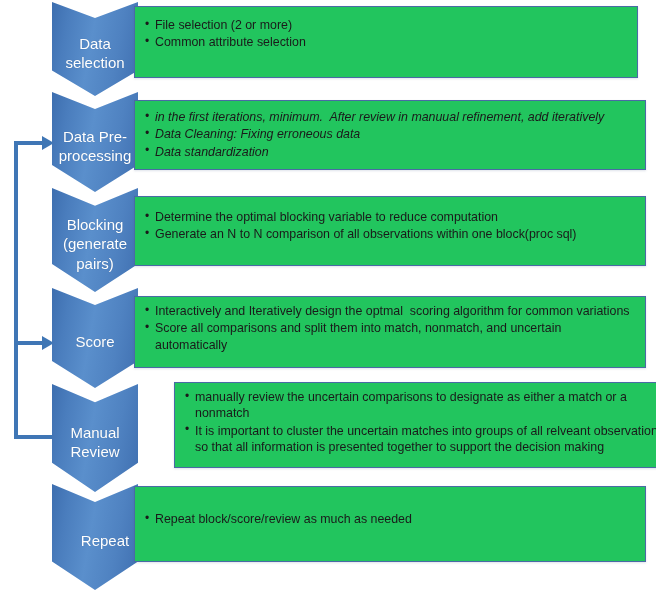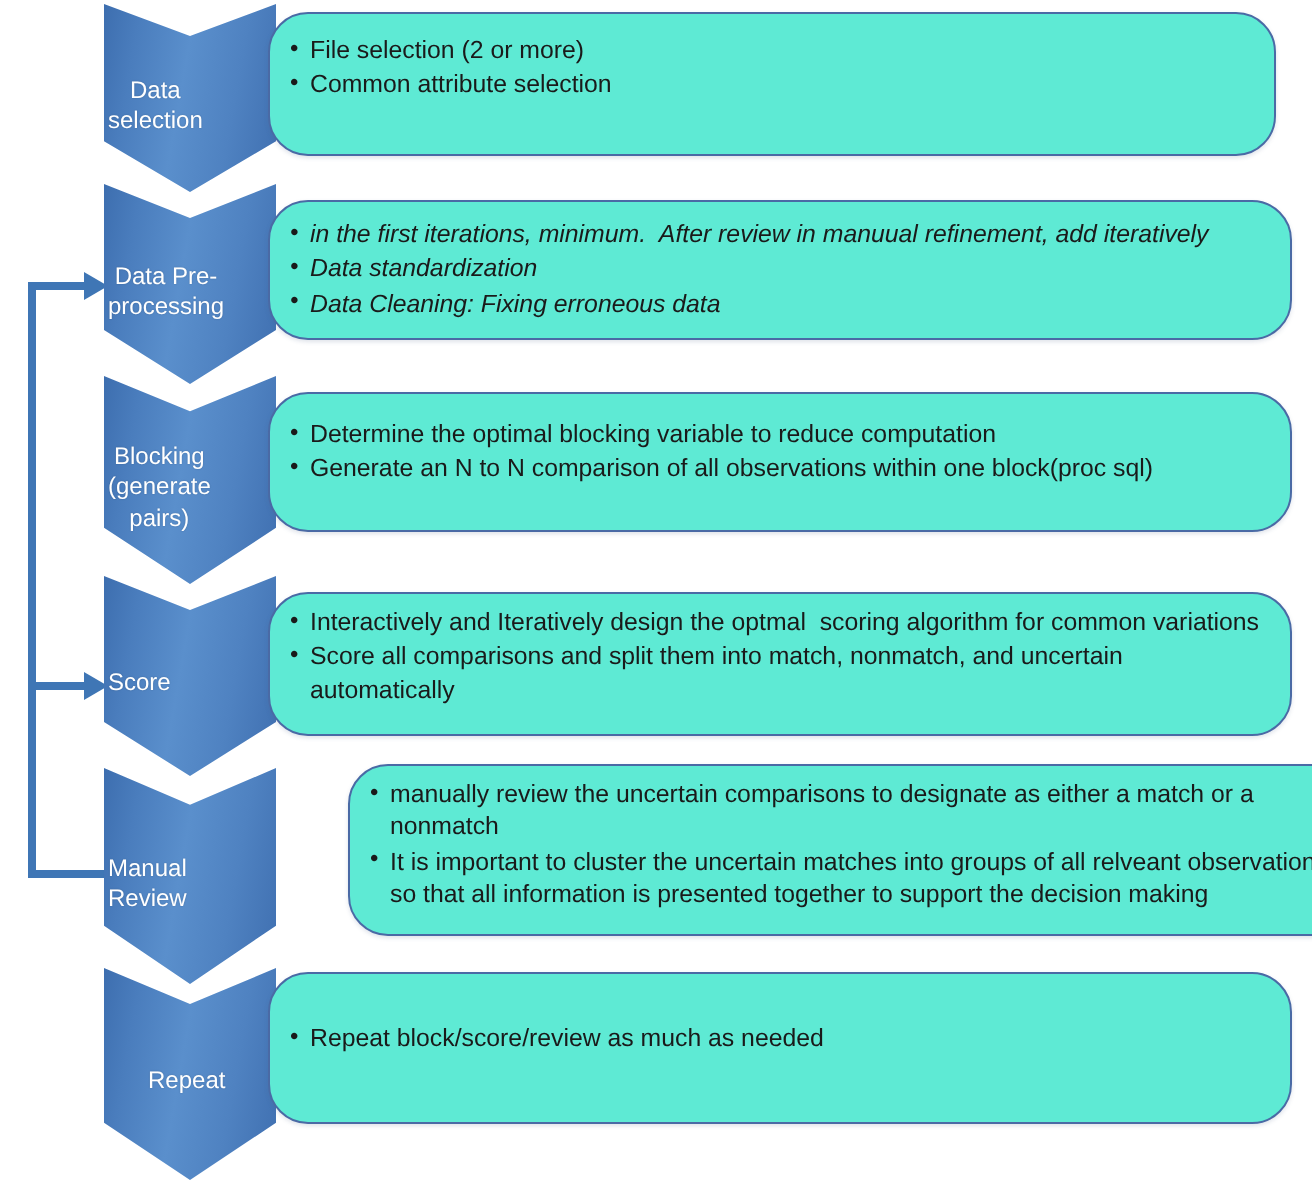--- a/index.html
+++ b/index.html
@@ -26,41 +26,41 @@
   .chevron {
     position: absolute;
     left: 52px;
     width: 86px;
     box-sizing: border-box;
     -webkit-clip-path: polygon(0% 0%, 50% 17%, 100% 0%, 100% 73%, 50% 100%, 0% 73%);
     clip-path: polygon(0% 0%, 50% 17%, 100% 0%, 100% 73%, 50% 100%, 0% 73%);
     background: linear-gradient(100deg, #3d6eaf 0%, #4a7dbd 18%, #5a8fcc 45%, #4f82c1 72%, #3f6fb0 100%);
     display: flex;
     align-items: center;
-    justify-content: flex-start;
+    justify-content: center;
     text-align: center;
     color: #ffffff;
-    font-size: 12px;
+    font-size: 15px;
     line-height: 1.28;
     font-family: "Liberation Sans", sans-serif;
   }
   .chevron .lbl {
     display: block;
     padding: 0 2px;
     transform: translateY(4px);
     text-shadow: 0 0 1px rgba(0,0,0,0.18);
   }
 
   
   .box {
     position: absolute;
     box-sizing: border-box;
-    background: #5eead4;
+    background: #22c55e;
     border: 1.6px solid #4a6aa5;
-    border-radius: 20px;
+    border-radius: 0;
     box-shadow: 0 1px 2px rgba(80,100,140,0.18);
     padding-left: 44px;
   }
   .box ul {
     list-style: none;
     margin: 0;
     padding: 0;
   }
   .box li {
     position: relative;
@@ -127,22 +127,22 @@
     </div>
   </div>
 
   <div class="chevron" style="top:92px; height:100px;">
     <span class="lbl">Data Pre-<br>processing</span>
   </div>
   <div class="box" style="left:134px; top:100px; width:512px; height:70px;font-style:italic;">
     <div class="inner" style="top:8px;">
       <ul>
           <li>in the first iterations, minimum.  After review in manuual refinement, add iteratively</li>
+          <li>Data Cleaning: Fixing erroneous data</li>
           <li>Data standardization</li>
-          <li>Data Cleaning: Fixing erroneous data</li>
         </ul>
     </div>
   </div>
 
   <div class="chevron" style="top:188px; height:104px;">
     <span class="lbl">Blocking<br>(generate<br>pairs)</span>
   </div>
   <div class="box" style="left:134px; top:196px; width:512px; height:70px;">
     <div class="inner" style="top:12px;">
       <ul>

